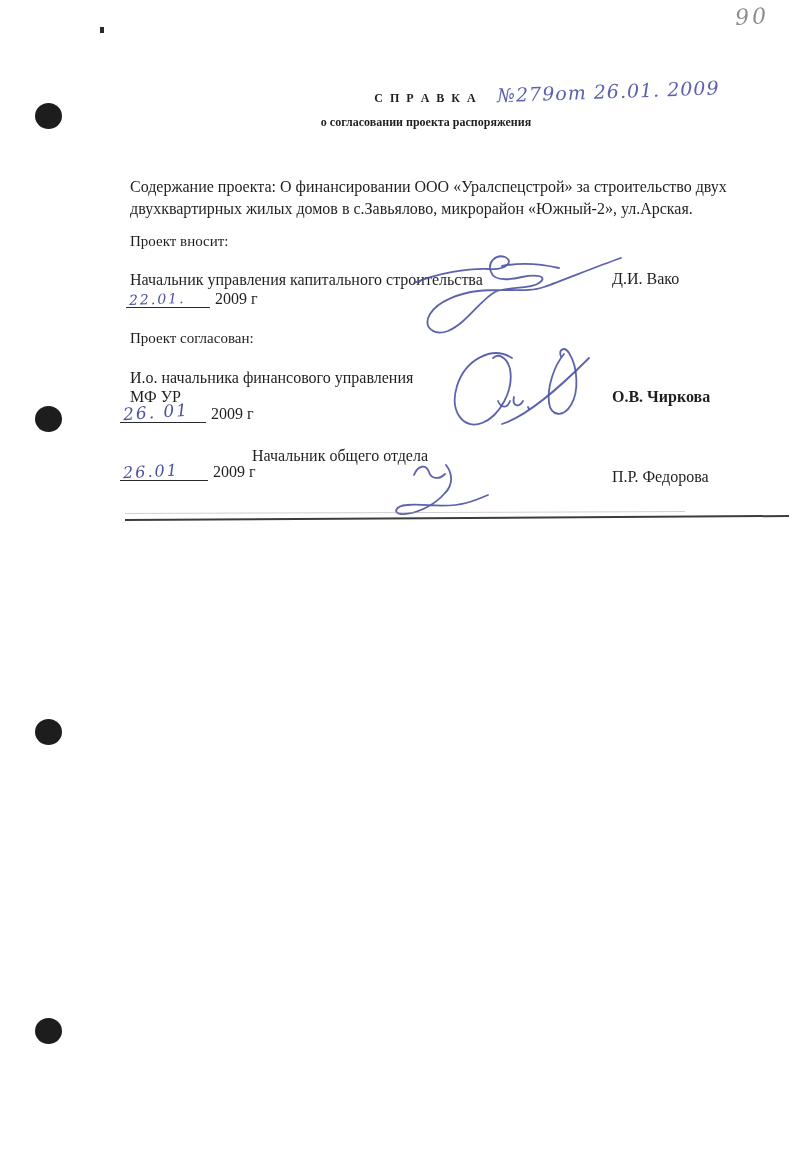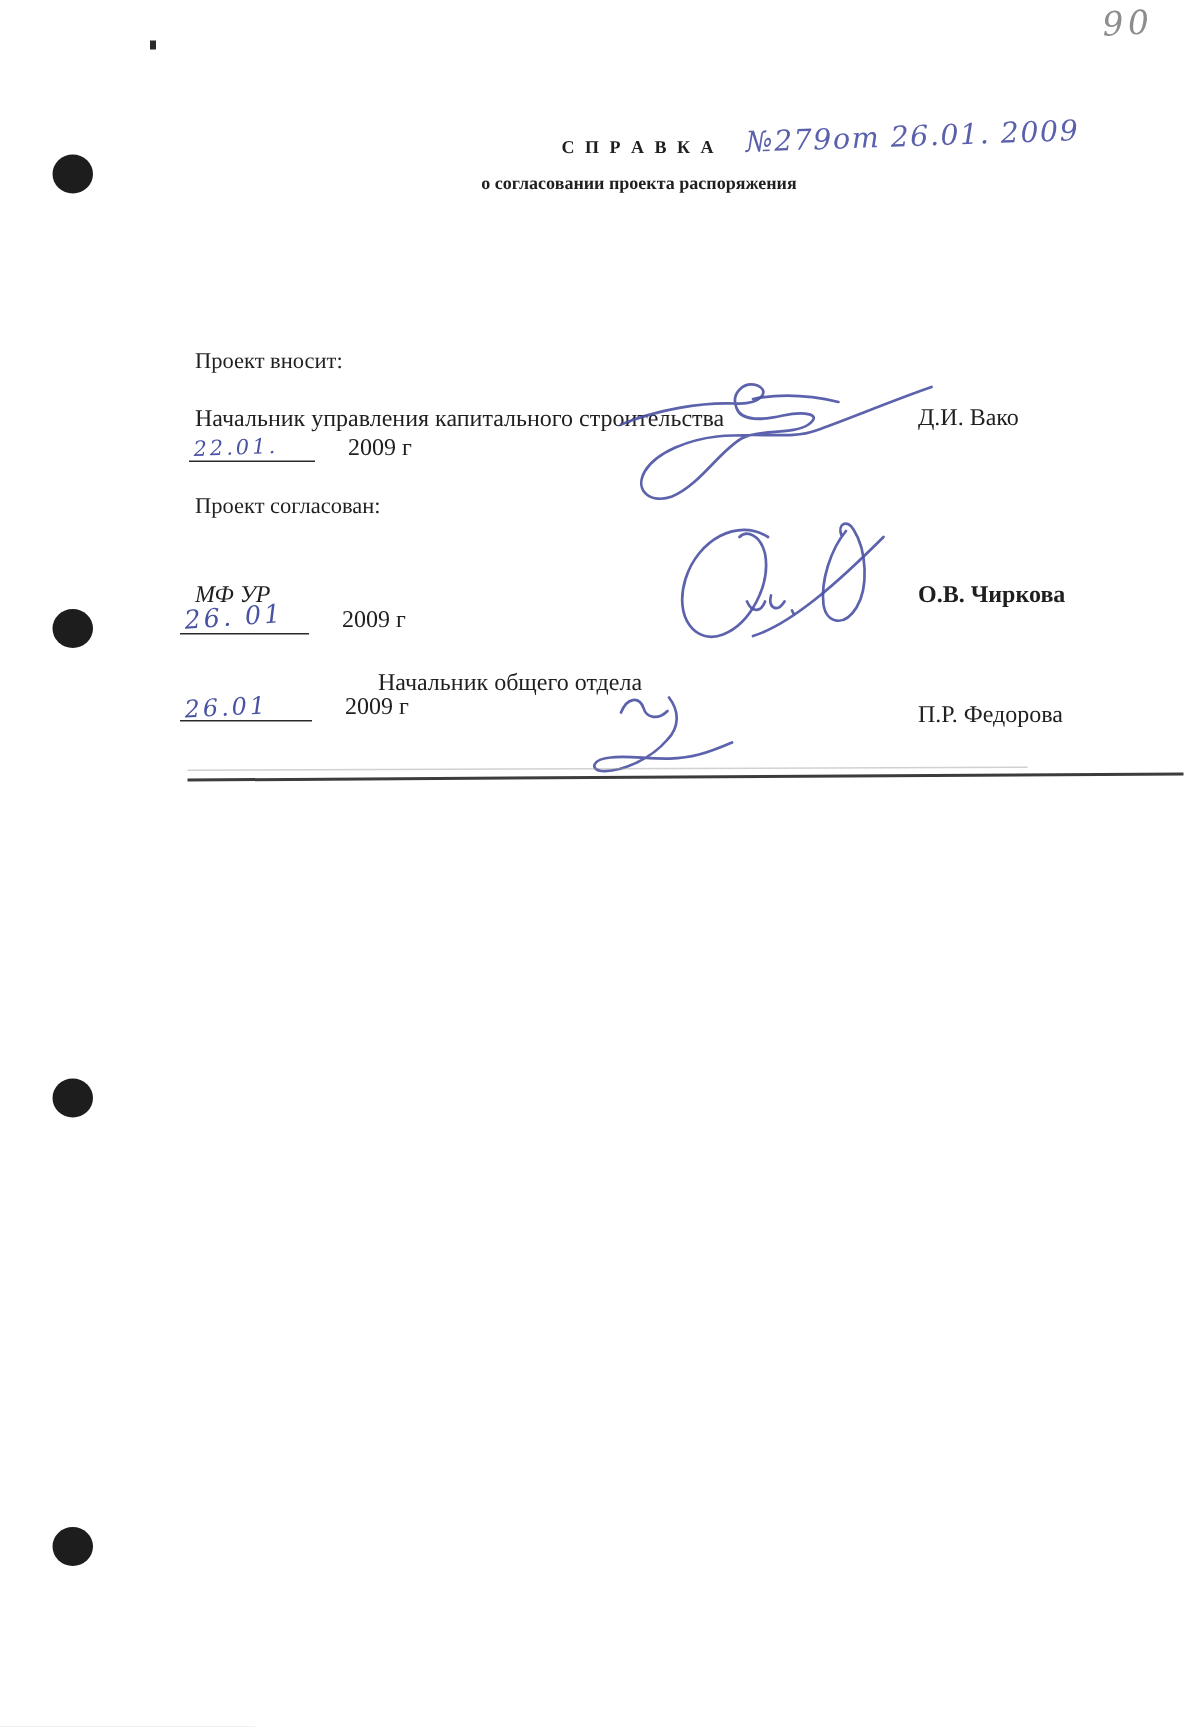--- a/index.html
+++ b/index.html
@@ -44,21 +44,21 @@
     font-size:16px;line-height:22px;
   }
   .label{position:absolute;left:130px;font-size:15px;}
   .lbl-submit{top:233px;}
   .lbl-agreed{top:330px;}
   .pos{position:absolute;left:130px;font-size:16px;width:420px;line-height:19px;}
   .name{position:absolute;left:612px;font-size:16px;white-space:nowrap;}
   .pos-r1{top:270px;}
   .name-r1{top:270px;}
   .pos-r2a{top:368px;}
-  .pos-r2b{top:387px;font-style:italic;}
+  .pos-r2b{top:387px;}
   .name-r2{top:388px;font-weight:bold;}
   .pos-r3{top:446px;text-align:center;}
   .name-r3{top:468px;}
   
   .dateline{position:absolute;font-size:16px;white-space:nowrap;}
   .dl-r1{left:126px;top:290px;}
   .dl-r2{left:120px;top:403px;}
   .dl-r3{left:120px;top:462px;}
   .u{
     display:inline-block;border-bottom:1.5px solid #2a2a2a;
@@ -68,21 +68,21 @@
   .dl-r2 .u{width:86px;height:19px;}
   .dl-r3 .u{width:88px;height:18px;}
   .hand{
     font-family:"DejaVu Serif", serif;font-style:italic;
     color:#4a52a3;letter-spacing:2px;
     display:inline-block;padding-left:3px;
   }
   .dl-r1 .hand{font-size:14px;transform:rotate(-2deg);}
   .dl-r2 .hand{font-size:17px;transform:rotate(-4deg) translateY(-1px);}
   .dl-r3 .hand{font-size:16px;transform:rotate(-3deg);}
-  .printed-year{margin-left:22px;}
+  .printed-year{margin-left:5px;}
   
   .sig{position:absolute;pointer-events:none;}
   .sig path{fill:none;stroke:#4a52a3;stroke-width:1.8;stroke-linecap:round;stroke-linejoin:round;opacity:.9;}
   .sig-1{left:410px;top:253px;}
   .sig-2{left:448px;top:343px;}
   .sig-3{left:392px;top:458px;}
   
   .rule-faint{position:absolute;left:125px;top:512px;width:560px;height:1px;background:#9a9a9a;opacity:.45;transform:rotate(-0.2deg);}
   .rule{position:absolute;left:125px;top:517px;width:664px;height:2px;background:#3c3c3c;transform:rotate(-0.35deg);}
   .footer{
@@ -102,32 +102,34 @@
   <div class="speck"></div>
 
   <div class="page-num">90</div>
 
   <div class="header">
     <div class="title">С П Р А В К А</div>
     <div>о согласовании проекта распоряжения</div>
   </div>
   <div class="annotation">№279от 26.01. 2009</div>
 
+  <div class="paragraph">Содержание проекта: О финансировании ООО «Уралспецстрой» за строительство двух двухквартирных жилых домов в с.Завьялово, микрорайон «Южный-2», ул.Арская.</div>
   <div class="label lbl-submit">Проект вносит:</div>
 
   <div class="pos pos-r1">Начальник управления капитального строительства</div>
   <div class="name name-r1">Д.И. Вако</div>
   <div class="dateline dl-r1"><span class="u"><span class="hand">22.01.</span></span><span class="printed-year">2009 г</span></div>
   <svg class="sig sig-1" width="215" height="85" viewBox="0 0 215 85">
     <path d="M4,30 C28,20 58,15 80,16 C97,17 104,8 95,4 C86,1 77,9 81,19 C84,28 99,27 112,24 C126,21 139,23 129,30 C119,37 97,33 85,39 C70,47 57,70 38,78 C25,83 12,75 20,61 C28,48 50,40 68,38 C96,35 118,40 134,34 C154,27 185,14 211,5"></path>
     <path d="M92,13 C112,9 132,11 149,15"></path>
   </svg>
 
   <div class="label lbl-agreed">Проект согласован:</div>
 
+  <div class="pos pos-r2a">И.о. начальника финансового управления</div>
   <div class="pos pos-r2b">МФ УР</div>
   <div class="name name-r2">О.В. Чиркова</div>
   <div class="dateline dl-r2"><span class="u"><span class="hand">26. 01</span></span><span class="printed-year">2009 г</span></div>
   <svg class="sig sig-2" width="148" height="92" viewBox="0 0 148 92">
     <path d="M64,15 C44,2 17,17 9,43 C1,69 16,87 34,80 C52,73 66,47 62,26 C59,14 50,10 45,15"></path>
     <path d="M50,58 C53,65 59,66 62,58 M66,54 C64,62 70,66 75,58 M80,64 L81,66"></path>
     <path d="M116,11 C106,23 99,44 101,60 C103,73 115,75 123,62 C131,49 130,24 121,10 C117,3 110,6 113,14"></path>
     <path d="M54,81 C80,73 112,44 141,15"></path>
   </svg>
 

